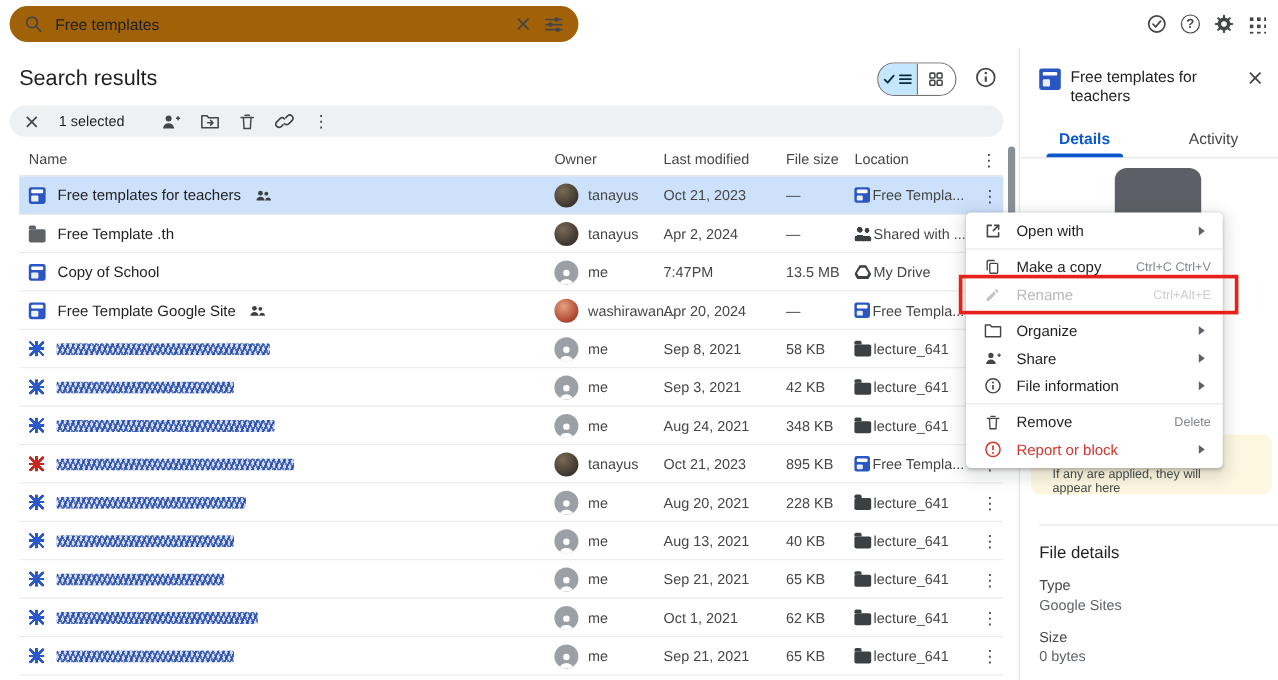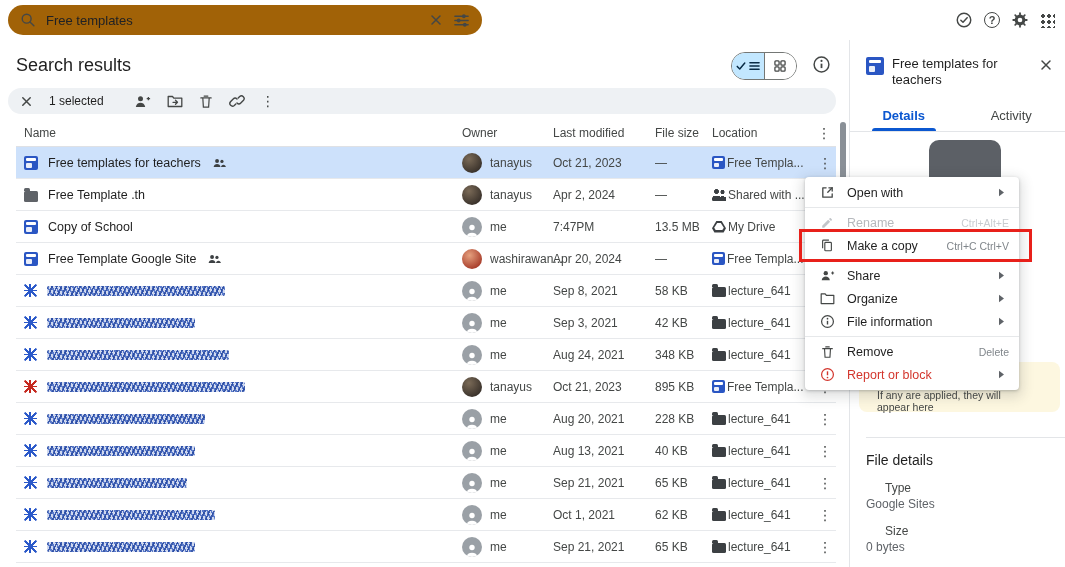--- a/index.html
+++ b/index.html
@@ -146,21 +146,21 @@
 
   .note { position:absolute; left:9px; right:5px; top:322px; height:50px;
     background:#fdf7e0; border-radius:8px; padding:9px 28px 0 18px; }
   .note-title { font-size:12px; font-weight:500; color:#1f1f1f; }
   .note-sub { font-size:10.5px; color:#444746; margin-top:4px; }
 
   .pdiv { position:absolute; left:16px; right:0; top:397px; height:1px; background:#e3e5e8; }
 
   .fdetails { position:absolute; left:16px; right:10px; top:412px; }
   .fdetails h3 { font-size:14px; font-weight:500; color:#1f1f1f; }
-  .fd-label { font-size:12px; color:#444746; margin-top:13px;margin-left:19px; }
+  .fd-label { font-size:12px; color:#444746; margin-top:13px; }
   .fd-value { font-size:12px; color:#5f6368; margin-top:2px; }
 
   
   .ctx-menu { position:absolute; left:805px; top:177px; width:214px; background:#fff;
     border-radius:4px; padding:4px 0; z-index:50;
     box-shadow:0 1px 3px rgba(60,64,67,.3), 0 4px 12px 4px rgba(60,64,67,.15); }
   .mi { height:23px; display:flex; align-items:center; padding:0 10px 0 14px; gap:12px;
     font-size:12.5px; color:#1f1f1f; cursor:pointer; }
   .mi .mic { width:16px; height:16px; display:flex; align-items:center; justify-content:center; flex:0 0 auto; }
   .mi .lbl { flex:1; white-space:nowrap; }
@@ -648,70 +648,70 @@
         </svg>
     </span>
     <span class="lbl">Open with</span>
     <span class="mic">
         <svg width="7" height="9" viewBox="0 0 7 9">
           <path d="M1 .8l5 3.7-5 3.7z" fill="#5f6368"></path>
         </svg>
       </span>
   </div>
   <div class="mdiv"></div>
-  <div class="mi disabled">
-    <span class="mic">
-      <svg width="14" height="14" viewBox="0 0 16 16" fill="#c2c5c9">
-          <path d="M2.5 11.2V13.5h2.3l6.8-6.8-2.3-2.3zM10.2 3.5l2.3 2.3 1-1c.3-.3.3-.8 0-1.1l-1.2-1.2c-.3-.3-.8-.3-1.1 0z"></path>
-        </svg>
-    </span>
-    <span class="lbl">Rename</span>
-    <span class="sc">Ctrl+Alt+E</span>
-  </div>
   <div class="mi">
     <span class="mic">
       <svg width="14" height="15" viewBox="0 0 16 16" fill="none" stroke="#444746" stroke-width="1.3" stroke-linejoin="round">
           <rect x="5.5" y="4.5" width="7.5" height="9.5" rx="1"></rect>
           <path d="M3 11V2.8A1 1 0 0 1 4 1.8h6.2"></path>
         </svg>
     </span>
     <span class="lbl">Make a copy</span>
     <span class="sc">Ctrl+C Ctrl+V</span>
   </div>
+  <div class="mi disabled">
+    <span class="mic">
+      <svg width="14" height="14" viewBox="0 0 16 16" fill="#c2c5c9">
+          <path d="M2.5 11.2V13.5h2.3l6.8-6.8-2.3-2.3zM10.2 3.5l2.3 2.3 1-1c.3-.3.3-.8 0-1.1l-1.2-1.2c-.3-.3-.8-.3-1.1 0z"></path>
+        </svg>
+    </span>
+    <span class="lbl">Rename</span>
+    <span class="sc">Ctrl+Alt+E</span>
+  </div>
   <div class="mdiv"></div>
+  <div class="mi">
+    <span class="mic">
+      <svg width="15" height="13" viewBox="0 0 16 14" fill="none" stroke="#444746" stroke-width="1.3" stroke-linejoin="round">
+          <path d="M1.2 2h4.3l1.3 1.6h8v8.9H1.2z"></path>
+        </svg>
+    </span>
+    <span class="lbl">Organize</span>
+    <span class="mic">
+        <svg width="7" height="9" viewBox="0 0 7 9">
+          <path d="M1 .8l5 3.7-5 3.7z" fill="#5f6368"></path>
+        </svg>
+      </span>
+  </div>
   <div class="mi">
     <span class="mic">
       <svg width="15" height="13" viewBox="0 0 17 15" fill="#444746">
           <circle cx="6.5" cy="4.8" r="2.5"></circle>
           <path d="M1.8 13c.4-2.8 2.4-4.3 4.7-4.3s4.3 1.5 4.7 4.3z"></path>
           <path d="M12.7 4.6h3.4M14.4 2.9v3.4" stroke="#444746" stroke-width="1.3" fill="none"></path>
         </svg>
     </span>
     <span class="lbl">Share</span>
     <span class="mic">
         <svg width="7" height="9" viewBox="0 0 7 9">
           <path d="M1 .8l5 3.7-5 3.7z" fill="#5f6368"></path>
         </svg>
       </span>
   </div>
   <div class="mi">
     <span class="mic">
-      <svg width="15" height="13" viewBox="0 0 16 14" fill="none" stroke="#444746" stroke-width="1.3" stroke-linejoin="round">
-          <path d="M1.2 2h4.3l1.3 1.6h8v8.9H1.2z"></path>
-        </svg>
-    </span>
-    <span class="lbl">Organize</span>
-    <span class="mic">
-        <svg width="7" height="9" viewBox="0 0 7 9">
-          <path d="M1 .8l5 3.7-5 3.7z" fill="#5f6368"></path>
-        </svg>
-      </span>
-  </div>
-  <div class="mi">
-    <span class="mic">
       <svg width="15" height="15" viewBox="0 0 16 16" fill="none" stroke="#444746" stroke-width="1.3">
           <circle cx="8" cy="8" r="6.3"></circle>
           <line x1="8" y1="7.3" x2="8" y2="11.2" stroke-width="1.5"></line>
           <circle cx="8" cy="5" r="0.9" fill="#444746" stroke="none"></circle>
         </svg>
     </span>
     <span class="lbl">File information</span>
     <span class="mic">
         <svg width="7" height="9" viewBox="0 0 7 9">
           <path d="M1 .8l5 3.7-5 3.7z" fill="#5f6368"></path>

